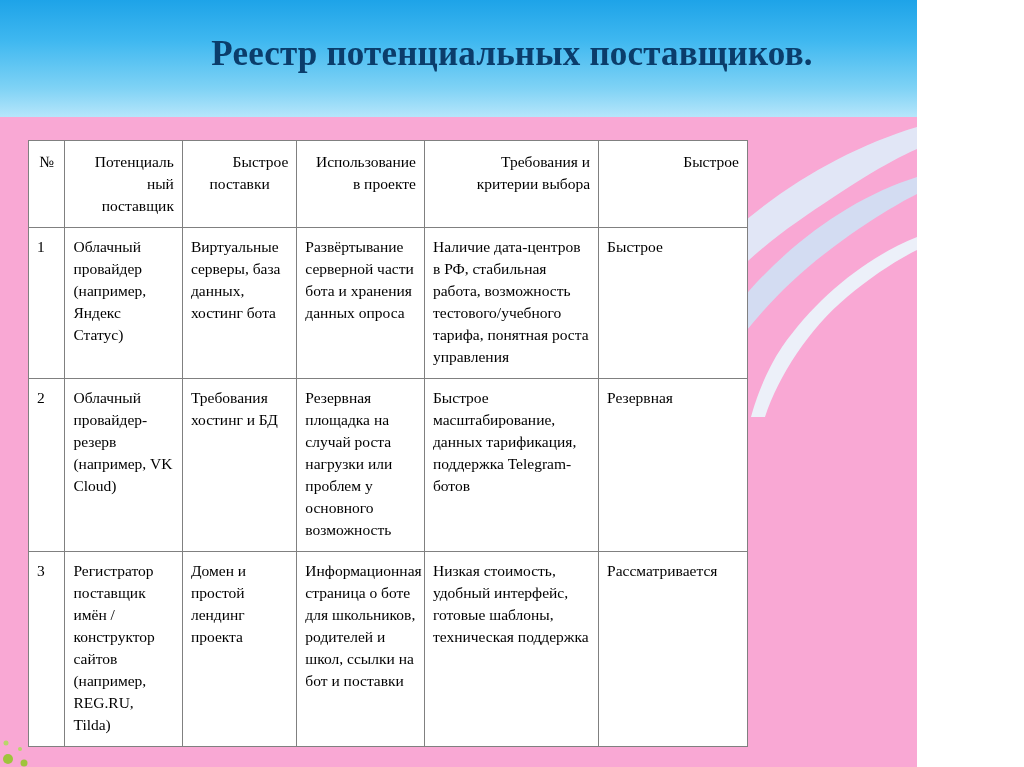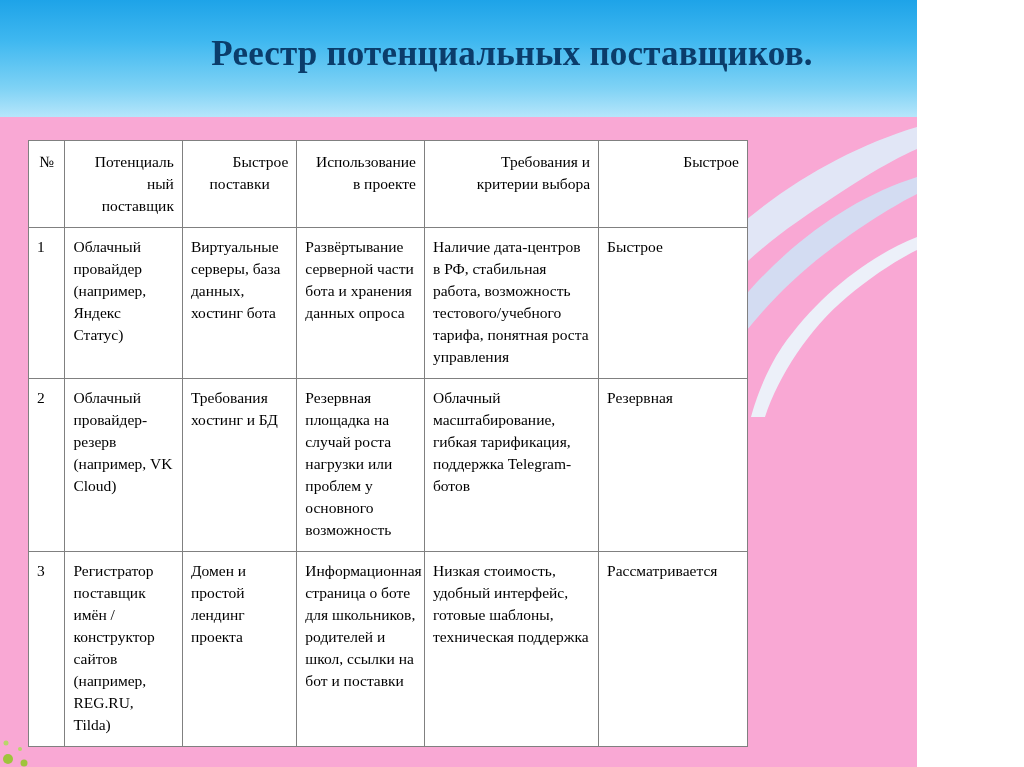--- a/index.html
+++ b/index.html
@@ -174,21 +174,21 @@
             <span class="squiggle">Быстрое</span>
           </td>
         </tr>
         <tr>
           <td class="c-num">2</td>
           <td>Облачный провайдер-резерв (например, VK Cloud)</td>
           <td>
             <span class="squiggle">Требования хостинг и БД</span>
           </td>
           <td>Резервная площадка на случай роста нагрузки или проблем у основного возможность</td>
-          <td>Облачный масштабирование, гибкая тарификация, поддержка Telegram-ботов</td>
+          <td>Быстрое масштабирование, данных тарификация, поддержка Telegram-ботов</td>
           <td>
             <span class="squiggle">Резервная</span>
           </td>
         </tr>
         <tr>
           <td class="c-num">3</td>
           <td>Регистратор поставщик имён / конструктор сайтов (например, REG.RU, Tilda)</td>
           <td>Домен и простой лендинг проекта</td>
           <td>Информационная страница о боте для школьников, родителей и школ, ссылки на бот и поставки</td>
           <td>Низкая стоимость, удобный интерфейс, готовые шаблоны, техническая поддержка</td>

